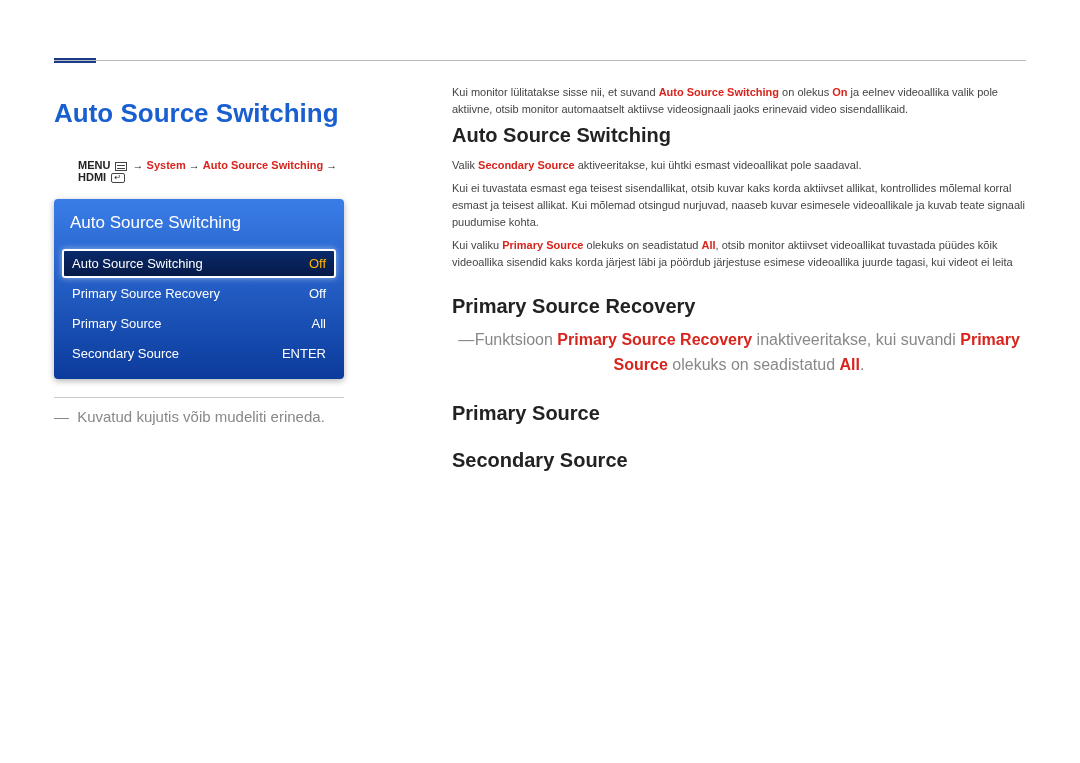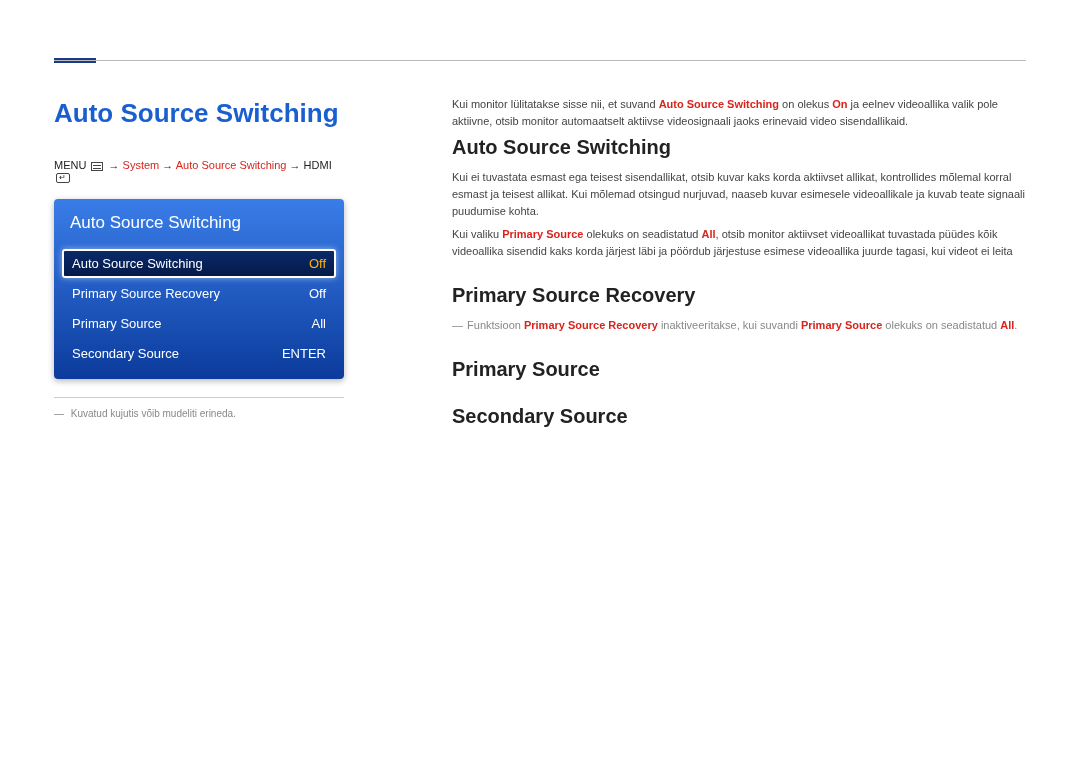--- a/index.html
+++ b/index.html
@@ -30,36 +30,36 @@
   }
   .left-col {
     position: absolute;
     left: 54px;
     top: 98px;
     width: 290px;
   }
   .right-col {
     position: absolute;
     left: 452px;
-    top: 96px;
+    top: 84px;
     right: 54px;
   }
   .main-title {
     color: #1a5fd0;
     font-size: 26px;
     font-weight: bold;
     margin-bottom: 30px;
   }
   .breadcrumb {
     font-size: 11px;
     color: #222;
     margin-bottom: 16px;
   }
-  .breadcrumb .red { color: #d8241c; font-weight: normal; }
-  .breadcrumb .bold { font-weight: normal; }
+  .breadcrumb .red { color: #d8241c; font-weight: bold; }
+  .breadcrumb .bold { font-weight: bold; margin-left: 24px; }
   .menu-icon {
     display: inline-block;
     width: 12px; height: 9px;
     border: 1px solid #444;
     position: relative;
     vertical-align: middle;
     margin: 0 2px;
   }
   .menu-icon::before, .menu-icon::after {
     content: '';
@@ -122,45 +122,46 @@
   .menu-row.selected .row-value { color: #ffb400; }
   .row-label { }
   .row-value { }
 
   .left-hr {
     height: 1px;
     background: #ccc;
     margin: 18px 0 10px;
   }
   .footnote {
-    font-size: 10px;
+    font-size: 15px;
     color: #888;
   }
   .footnote .dash { color: #888; margin-right: 4px; }
 
   .right-col p {
     font-size: 11px;
     line-height: 1.55;
     color: #444;
     margin-bottom: 6px;
   }
   .right-col .red { color: #d8241c; font-weight: bold; }
   .right-col h2 {
     font-size: 20px;
     color: #222;
     font-weight: bold;
     margin-top: 24px;
     margin-bottom: 10px;
   }
   .right-col h2.first { margin-top: 0; }
   .right-col .note-row {
-    font-size: 11px;
+    font-size: 16px;
     color: #888;
     line-height: 1.55;
     margin-bottom: 6px;
+    text-align: center;
   }
   .right-col .note-row .dash {
     display: inline-block;
     width: 12px;
     color: #888;
   }
   .intro { margin-bottom: 24px; }
 </style>
 </head>
 <body>
@@ -211,20 +212,23 @@
     <span>Kuvatud kujutis võib mudeliti erineda.</span>
   </div>
 </div>
 
 <div class="right-col">
   <p class="intro">
     <span>Kui monitor lülitatakse sisse nii, et suvand </span><span class="red">Auto Source Switching</span><span> on olekus </span><span class="red">On</span><span> ja eelnev videoallika valik pole aktiivne, otsib monitor automaatselt aktiivse videosignaali jaoks erinevaid video sisendallikaid.</span>
   </p>
 
   <h2 class="first">Auto Source Switching</h2>
+  <p>
+    <span>Valik </span><span class="red">Secondary Source</span><span> aktiveeritakse, kui ühtki esmast videoallikat pole saadaval.</span>
+  </p>
   <p>Kui ei tuvastata esmast ega teisest sisendallikat, otsib kuvar kaks korda aktiivset allikat, kontrollides mõlemal korral esmast ja teisest allikat. Kui mõlemad otsingud nurjuvad, naaseb kuvar esimesele videoallikale ja kuvab teate signaali puudumise kohta.</p>
   <p>
     <span>Kui valiku </span><span class="red">Primary Source</span><span> olekuks on seadistatud </span><span class="red">All</span><span>, otsib monitor aktiivset videoallikat tuvastada püüdes kõik videoallika sisendid kaks korda järjest läbi ja pöördub järjestuse esimese videoallika juurde tagasi, kui videot ei leita</span>
   </p>
 
   <h2>Primary Source Recovery</h2>
   <div class="note-row">
     <span class="dash">―</span>
     <span>Funktsioon </span><span class="red">Primary Source Recovery</span><span> inaktiveeritakse, kui suvandi </span><span class="red">Primary Source</span><span> olekuks on seadistatud </span><span class="red">All</span><span>.</span>
   </div>

